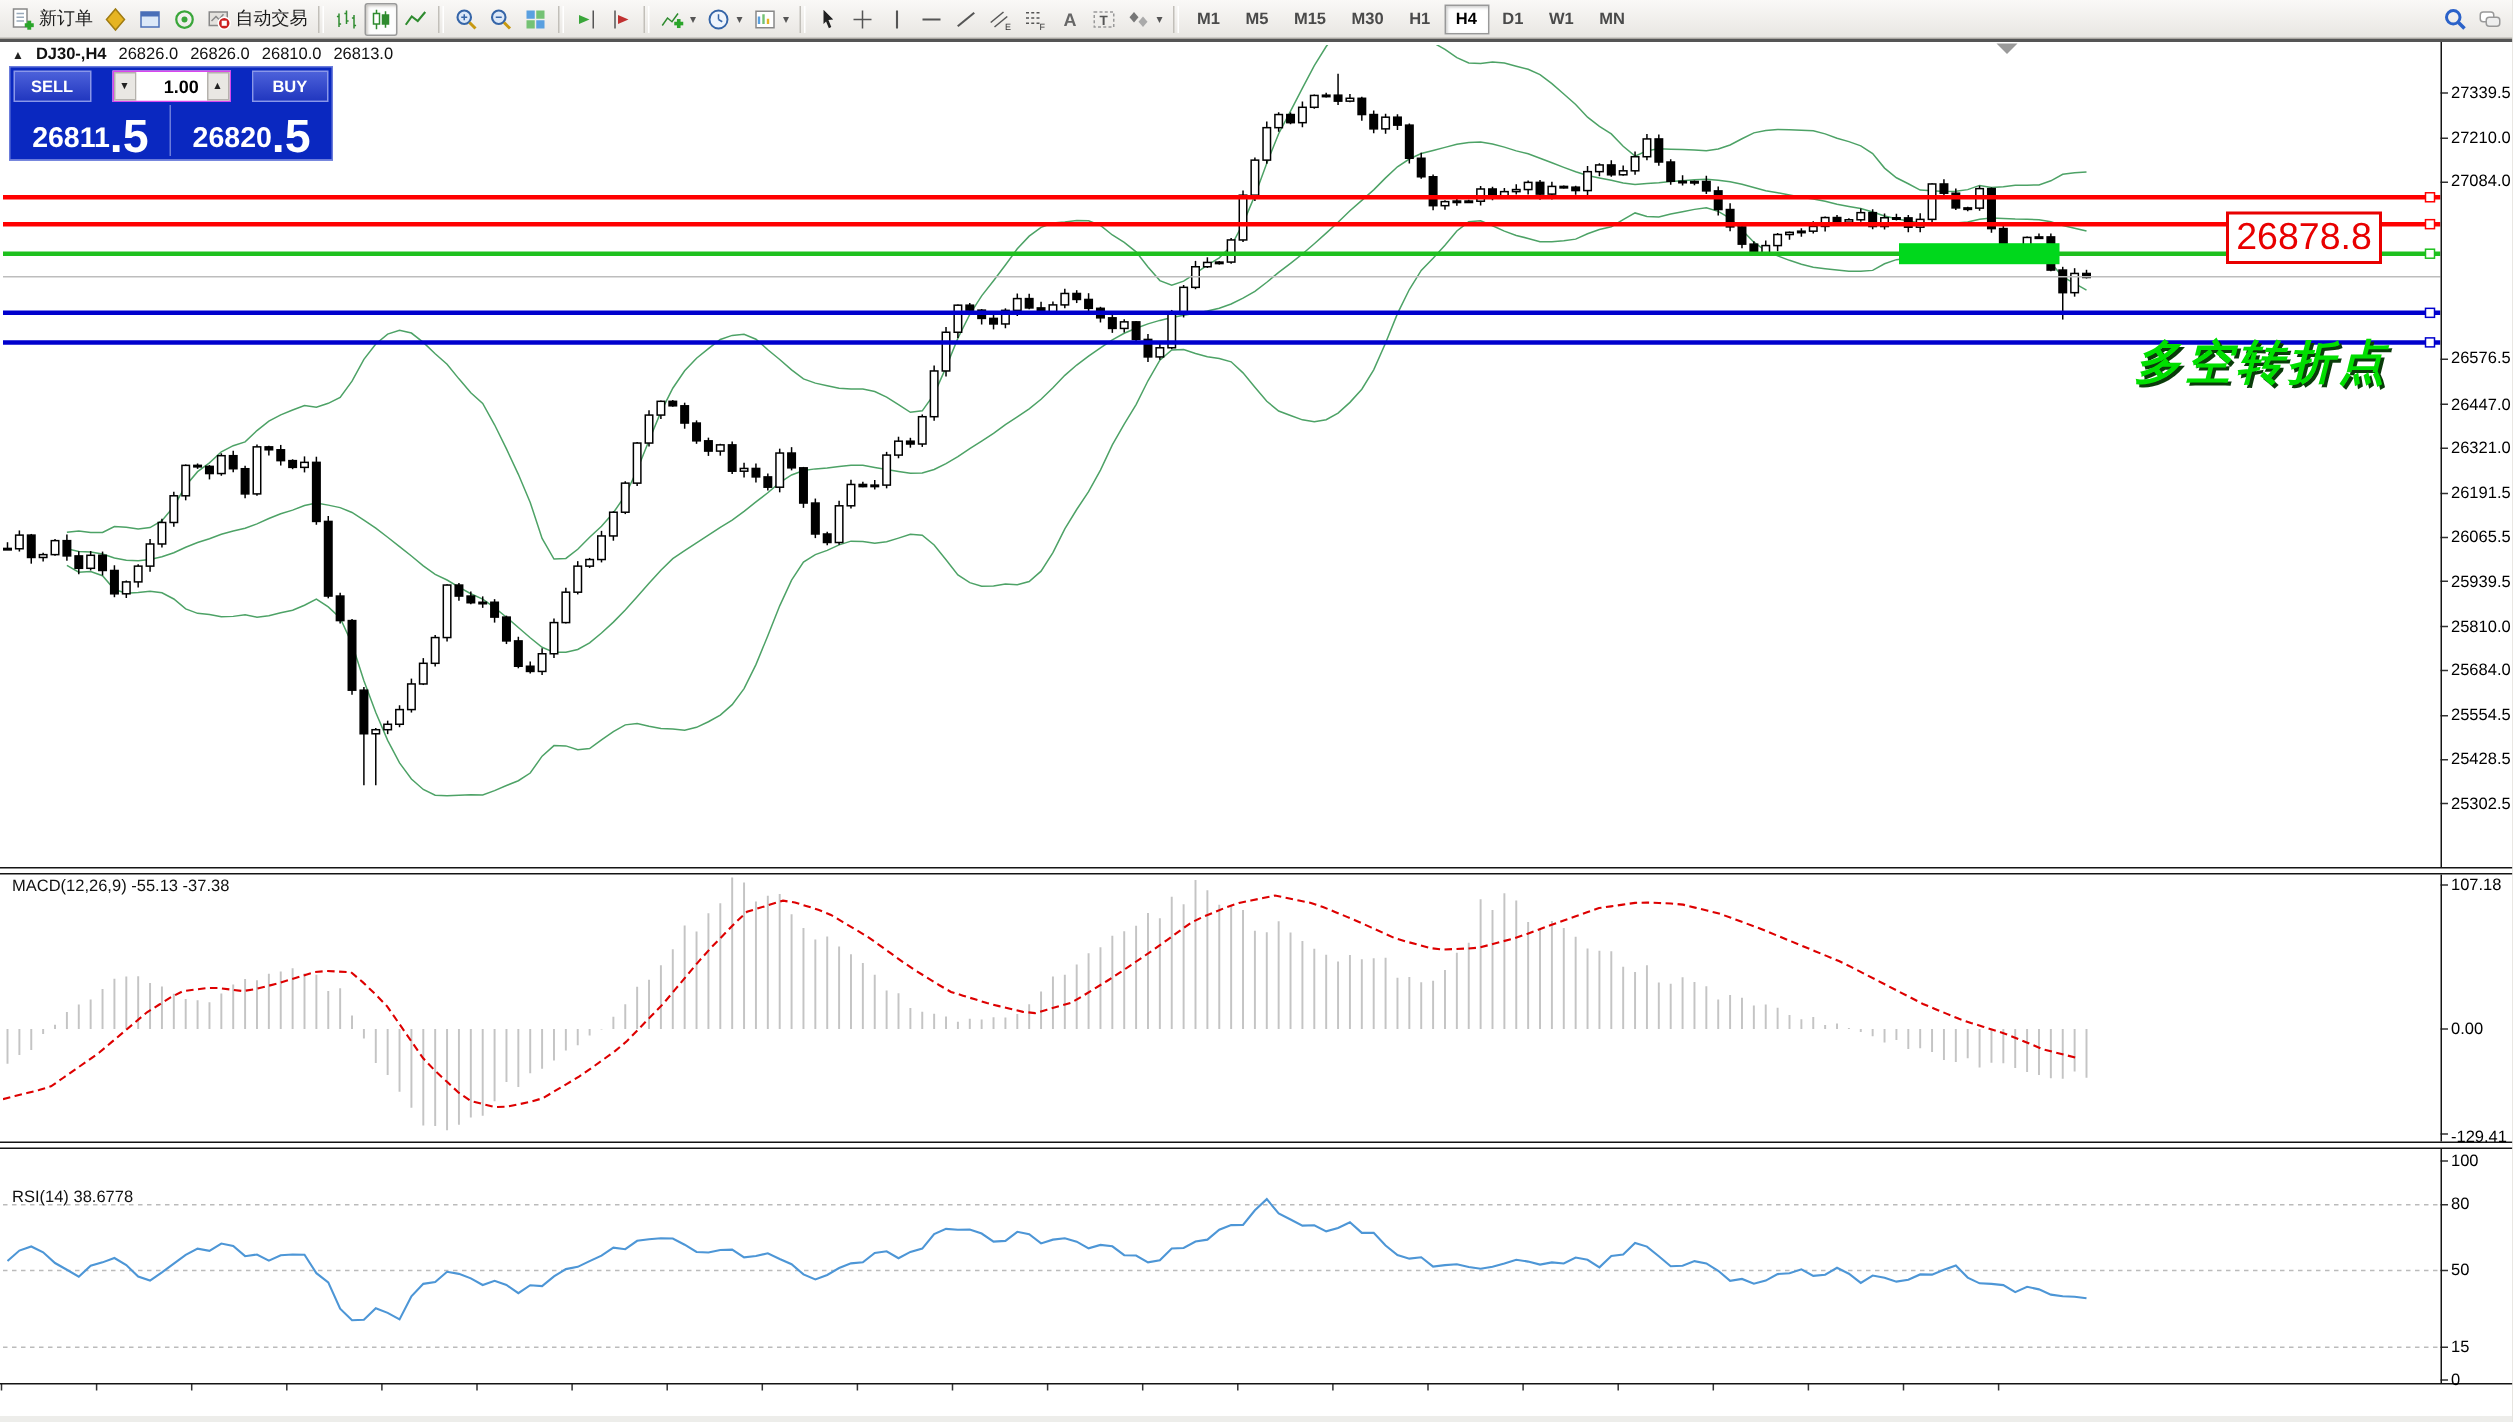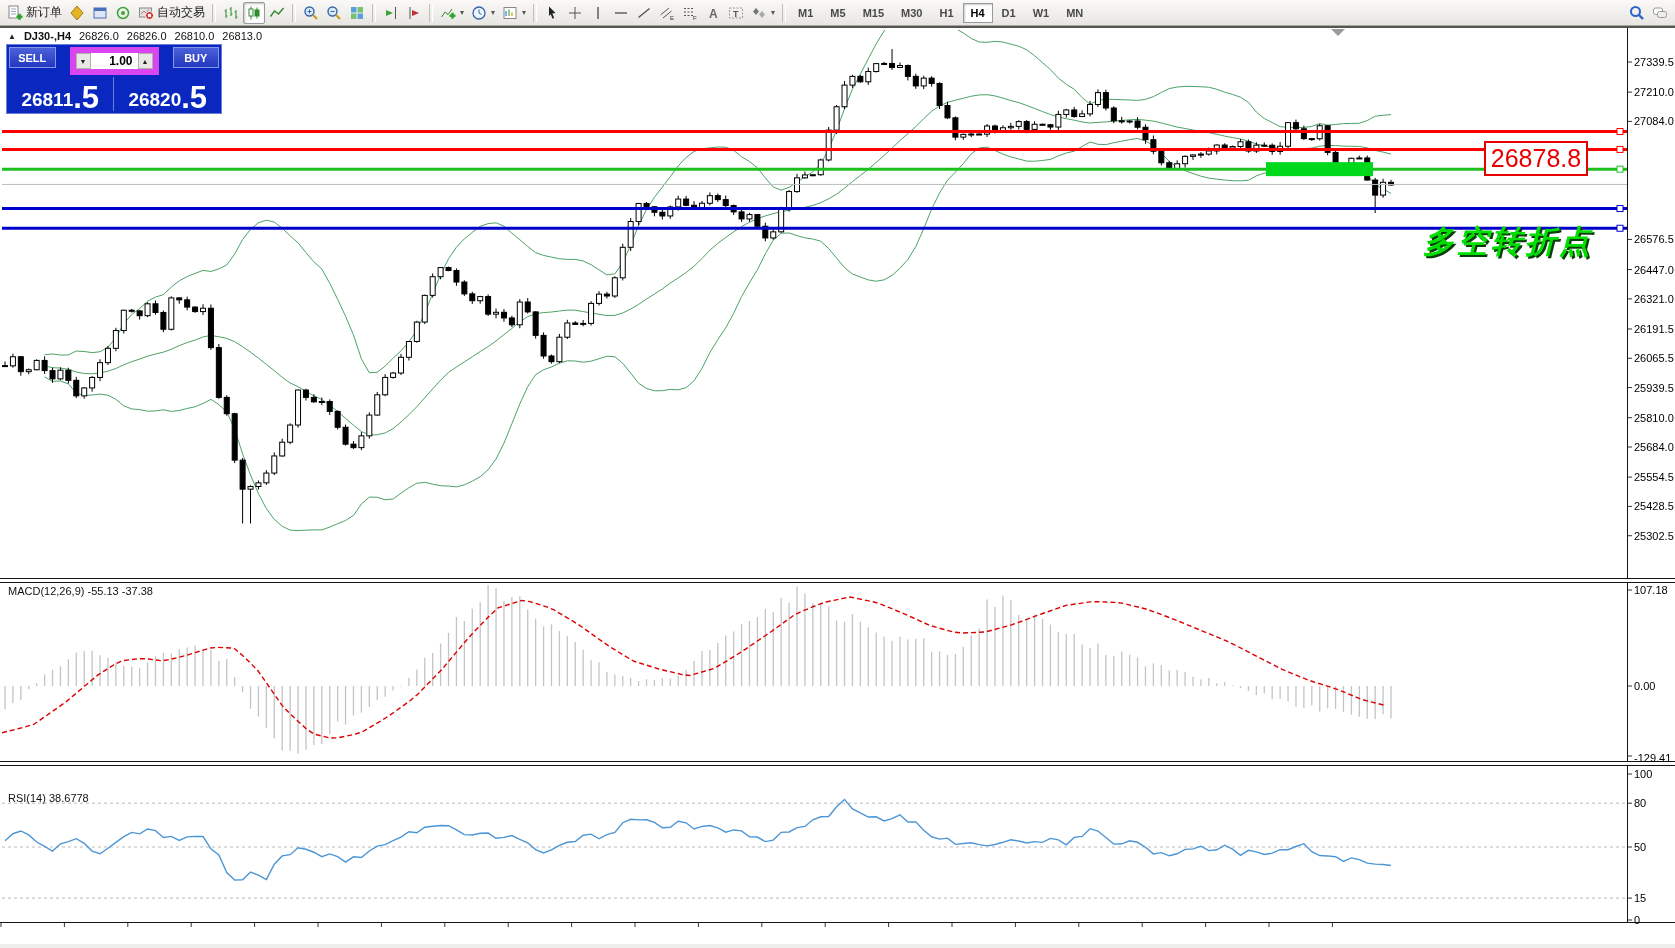--- a/index.html
+++ b/index.html
@@ -40,21 +40,21 @@
     border:2px solid #e80000;color:#e80000;font-size:25px;display:flex;align-items:center;
     justify-content:center;z-index:4;}
   #anno-cn{position:absolute;right:82px;top:221px;font-size:31px;font-weight:bold;color:#00df00;
     text-shadow:2px 2px 0 #0a3b0a;letter-spacing:3px;z-index:4;white-space:nowrap;font-style:italic;}
   
   #trade-panel{position:absolute;left:6px;top:44px;width:216px;background:#0a28c0;
     border:1px solid #6b7cdb;padding:2px;box-sizing:border-box;z-index:4;}
   .tp-row1{display:flex;gap:14px;align-items:stretch;}
   .tp-sell,.tp-buy{width:52px;height:21px;background:linear-gradient(#4c61da,#2137bf);
     color:#fff;font-weight:bold;font-size:11px;border:1px solid #8a97e8;font-family:inherit;}
-  .tp-vol{flex:1;display:flex;background:#fff;border:6px solid #d946ef;}
+  .tp-vol{flex:1;display:flex;background:#fff;border:1px solid #d946ef;}
   .tp-step{width:15px;background:#e9e7e3;border:1px solid #b5b2ad;color:#222;font-size:7px;
     padding:0;font-family:inherit;}
   .tp-input{flex:1;width:40px;border:none;outline:none;font-weight:bold;font-size:12px;
     text-align:right;padding-right:5px;font-family:inherit;}
   .tp-row2{display:flex;margin-top:2px;}
   .tp-price{flex:1;display:flex;align-items:flex-end;justify-content:center;color:#fff;
     height:34px;}
   .tp-price .pi{font-size:19px;font-weight:bold;line-height:22px;}
   .tp-price .pd{font-size:31px;font-weight:bold;line-height:27px;}
   .tp-div{width:2px;background:#0a28c0;border-left:1px solid #6b7cdb;margin:0 1px;}

